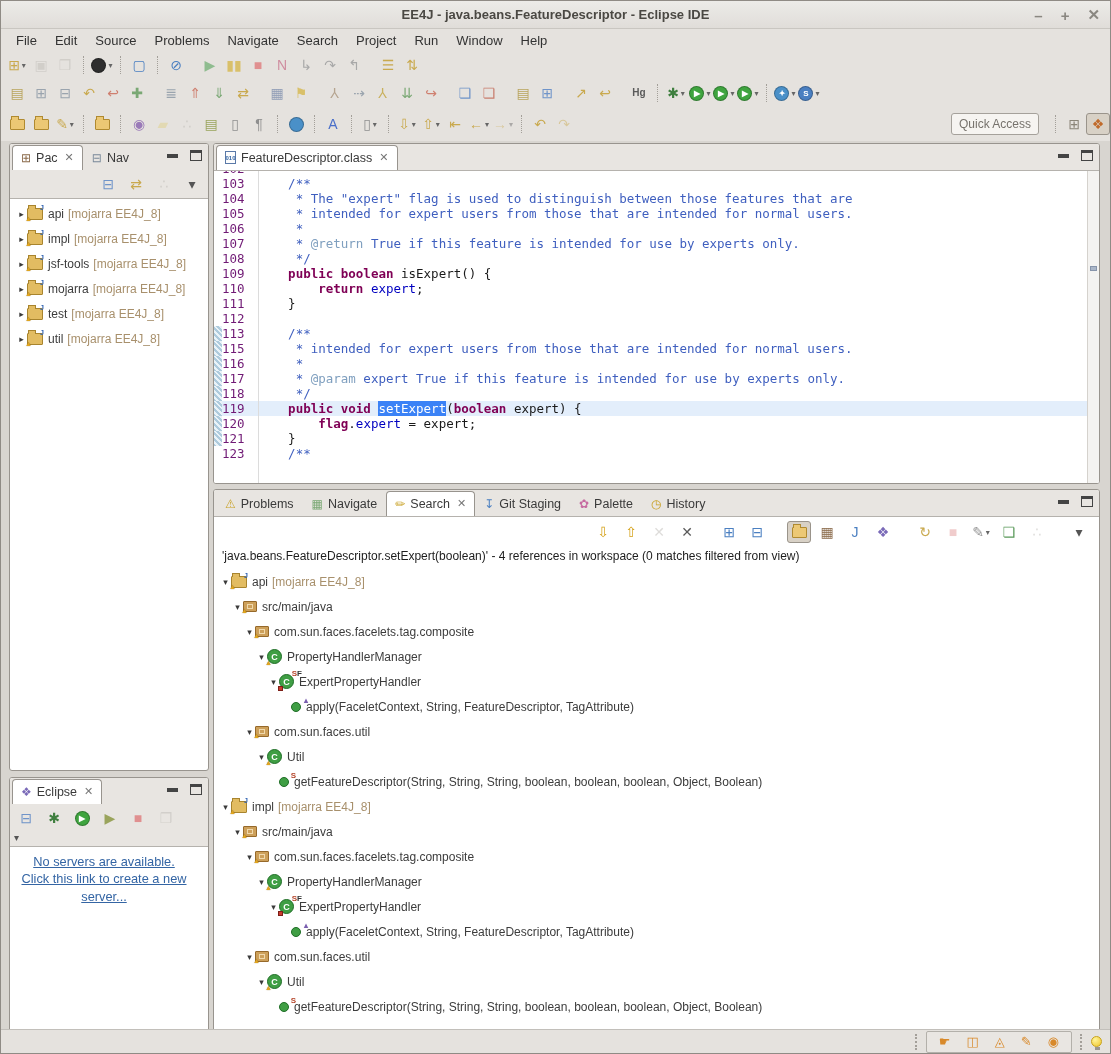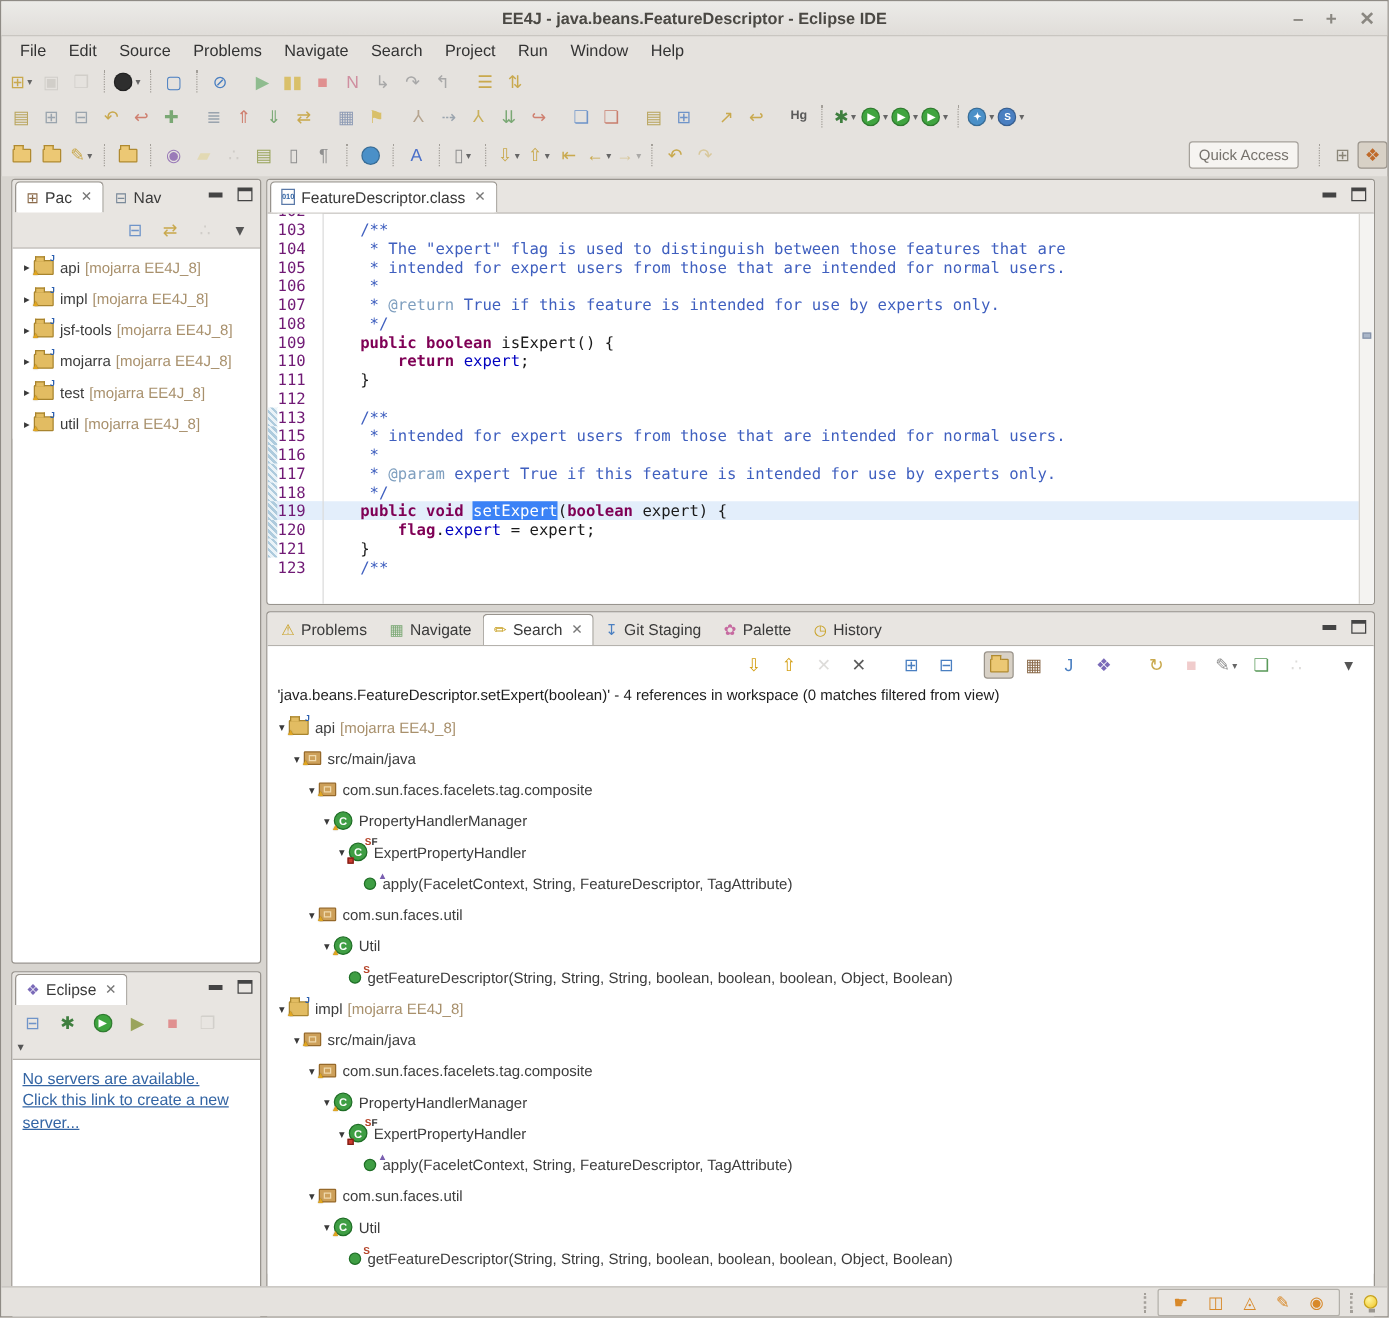--- a/index.html
+++ b/index.html
@@ -80,21 +80,21 @@
   .tk-c{color:#3f5fbf;}.tk-t{color:#7f9fbf;}.tk-k{color:#7f0055;font-weight:bold;}
   .tk-p{color:#1a1a1a;}.tk-f{color:#0000c0;}.tk-s{background:#3b82f6;color:#fff;}
   .ruler{position:absolute;top:0;right:0;width:12px;height:100%;background:#f4f3f1;border-left:1px solid #d5d2cd;}
   .ruler .mark{position:absolute;right:2px;top:30%;width:7px;height:5px;background:#aab6c8;border:1px solid #8794aa;}
   .gutterline{position:absolute;left:44px;top:0;height:100%;border-left:1px solid #dcdcdc;}
   
   .s-toolbar{display:flex;align-items:center;justify-content:flex-end;gap:4px;padding:4px 8px;background:#fff;}
   .s-desc{font-size:12px;color:#1d1d1d;padding:2px 8px 6px;background:#fff;}
   
   .srv-body{background:#fff;height:100%;padding:6px 8px;}
-  .srv-link{font-size:12.8px;color:#3465a4;text-decoration:underline;line-height:1.35;display:inline-block;width:172px;}
+  .srv-link{font-size:12.8px;color:#3465a4;text-decoration:underline;line-height:1.35;display:inline-block;width:172px;text-align:center;}
   
   .status{position:absolute;bottom:0;left:0;right:0;height:24px;background:#e5e2de;border-top:1px solid #c2bfba;display:flex;align-items:center;justify-content:flex-end;padding-right:8px;gap:8px;}
   .handle{width:3px;height:16px;border-left:2px dotted #a39f99;}
   .sgroup{display:flex;align-items:center;gap:16px;border:1px solid #b3b0aa;border-radius:2px;background:#e9e6e2;padding:2px 12px;height:22px;}
   .sgroup .g{font-size:13px;}
   .bulb{width:11px;height:11px;border-radius:50%;background:radial-gradient(circle at 35% 30%,#fff49a,#f0c62a);border:1px solid #c8a21a;position:relative;}
   .bulb::after{content:"";position:absolute;left:3px;bottom:-4px;width:5px;height:3px;background:#9a9690;}
 </style>
 </head>
 <body>

